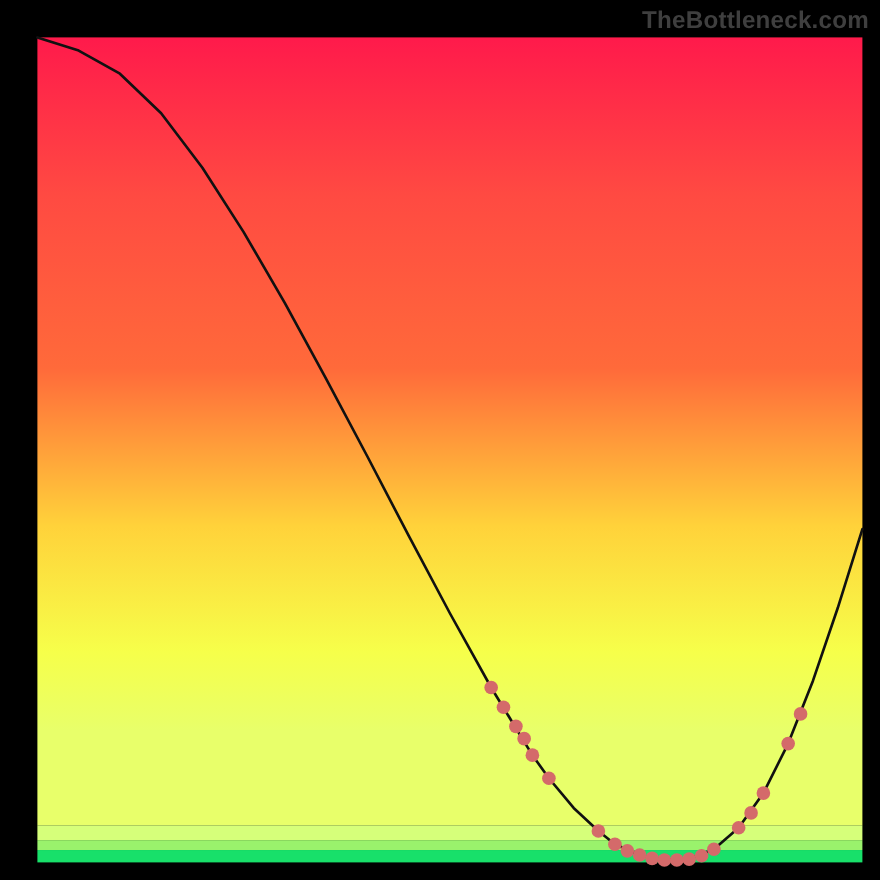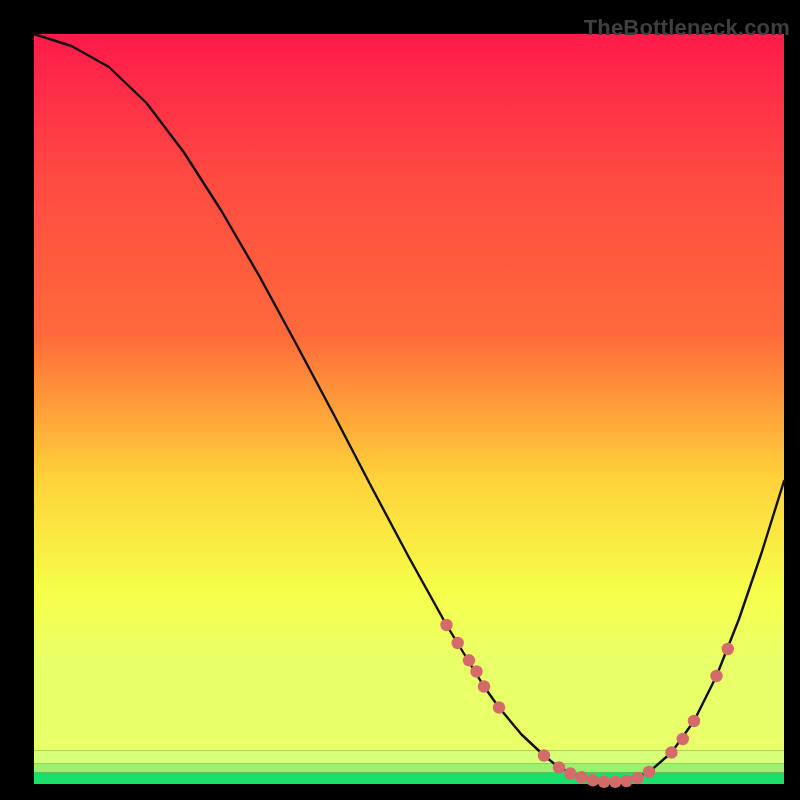--- a/index.html
+++ b/index.html
@@ -12,21 +12,21 @@
     font-family: Arial, Helvetica, sans-serif;
   }
   .stage {
     position: relative;
     width: 800px;
     height: 800px;
     background: #000;
   }
   .brand {
     position: absolute;
-    top: 15px;
+    top: 5px;
     right: 10px;
     color: #3f3f3f;
     font-size: 22px;
     font-weight: 600;
     letter-spacing: 0.2px;
     z-index: 10;
   }
   svg {
     position: absolute;
     left: 0;

